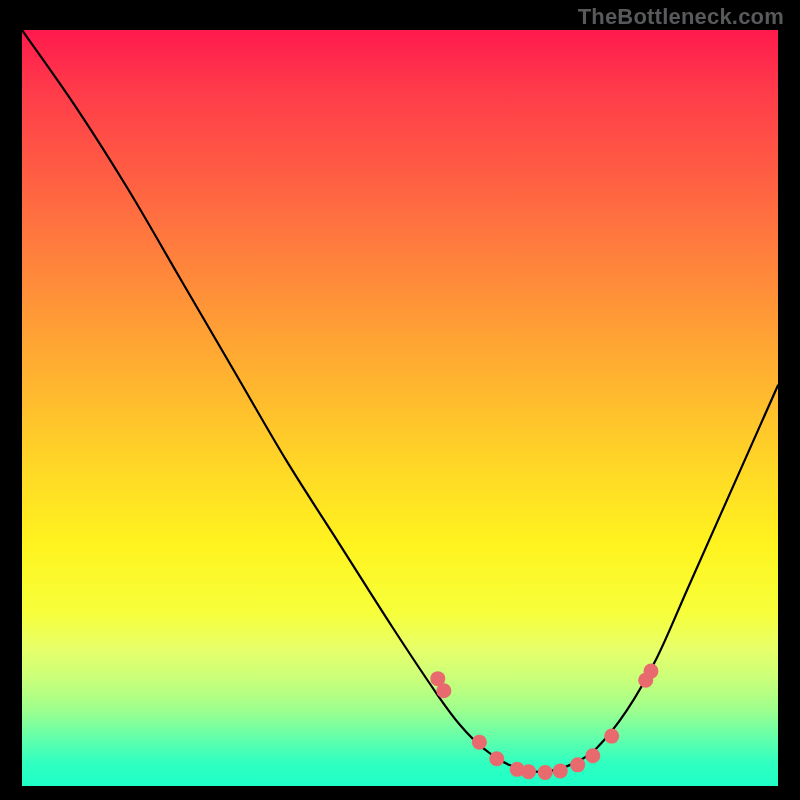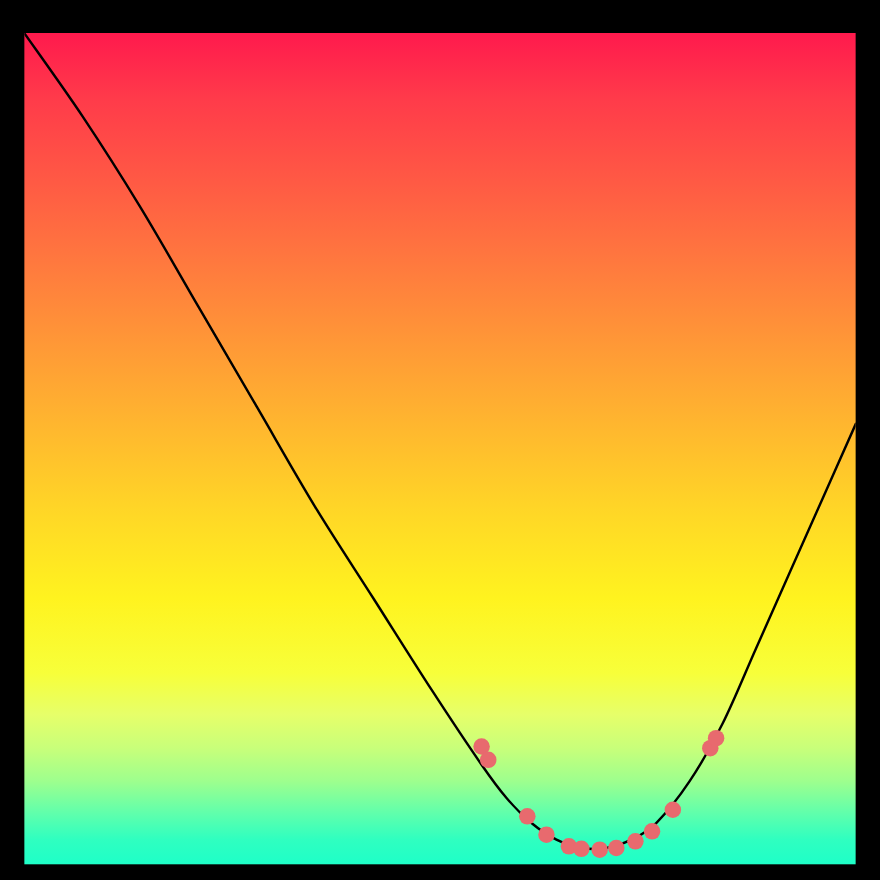--- a/index.html
+++ b/index.html
@@ -52,20 +52,21 @@
   }
   svg.curve {
     position: absolute;
     inset: 0;
   }
 </style>
 </head>
 <body>
 
 <div class="frame">
+  <div class="watermark">TheBottleneck.com</div>
   <div class="plot">
     <div class="gradient"></div>
     <svg class="curve" viewBox="0 0 756 756" preserveAspectRatio="none">
       <path id="curve-path" fill="none" stroke="#000" stroke-width="2.2" stroke-linejoin="round" stroke-linecap="round" d="M 0 0 C 8.82 12.599999999999996, 35.28 49.139999999999986, 52.92 75.59999999999998 C 70.56 102.05999999999997, 88.2 129.77999999999997, 105.84 158.75999999999996 C 123.48 187.73999999999995, 141.12 219.23999999999995, 158.76 249.47999999999996 C 176.39999999999998 279.71999999999997, 194.04000000000002 309.96, 211.68 340.2 C 229.32 370.44, 246.95999999999998 401.94000000000005, 264.59999999999997 430.9200000000001 C 282.23999999999995 459.9000000000001, 299.88 486.35999999999996, 317.52 514.0799999999999 C 335.15999999999997 541.8, 354.06 572.04, 370.44 597.24 C 386.82 622.44, 404.46000000000004 648.9, 415.8 665.28 C 427.14 681.66, 430.91999999999996 686.7, 438.47999999999996 695.52 C 446.03999999999996 704.3399999999999, 453.59999999999997 711.9, 461.15999999999997 718.1999999999999 C 468.71999999999997 724.4999999999999, 476.28000000000003 729.54, 483.84000000000003 733.3199999999999 C 491.40000000000003 737.0999999999999, 498.96000000000004 739.62, 506.52000000000004 740.88 C 514.08 742.14, 521.64 742.14, 529.1999999999999 740.88 C 536.7599999999999 739.62, 544.3199999999999 737.0999999999999, 551.88 733.3199999999999 C 559.44 729.54, 565.74 727.02, 574.5600000000001 718.1999999999999 C 583.3800000000001 709.3799999999999, 594.72 695.52, 604.8000000000001 680.4 C 614.8800000000001 665.28, 624.96 647.64, 635.04 627.48 C 645.1199999999999 607.32, 655.1999999999999 582.1199999999999, 665.28 559.4399999999999 C 675.36 536.76, 685.4399999999999 514.08, 695.52 491.40000000000003 C 705.6 468.72, 715.68 446.04, 725.76 423.36 C 735.84 400.68, 750.96 366.65999999999997, 756 355.32"></path>
       <g id="marker-group">
           <circle cx="415.8" cy="648.648" r="7.5" fill="#e86a6e"></circle>
           <circle cx="421.848" cy="660.744" r="7.5" fill="#e86a6e"></circle>
           <circle cx="457.38" cy="712.1519999999999" r="7.5" fill="#e86a6e"></circle>
           <circle cx="474.76800000000003" cy="728.784" r="7.5" fill="#e86a6e"></circle>
           <circle cx="495.18" cy="739.3679999999999" r="7.5" fill="#e86a6e"></circle>

